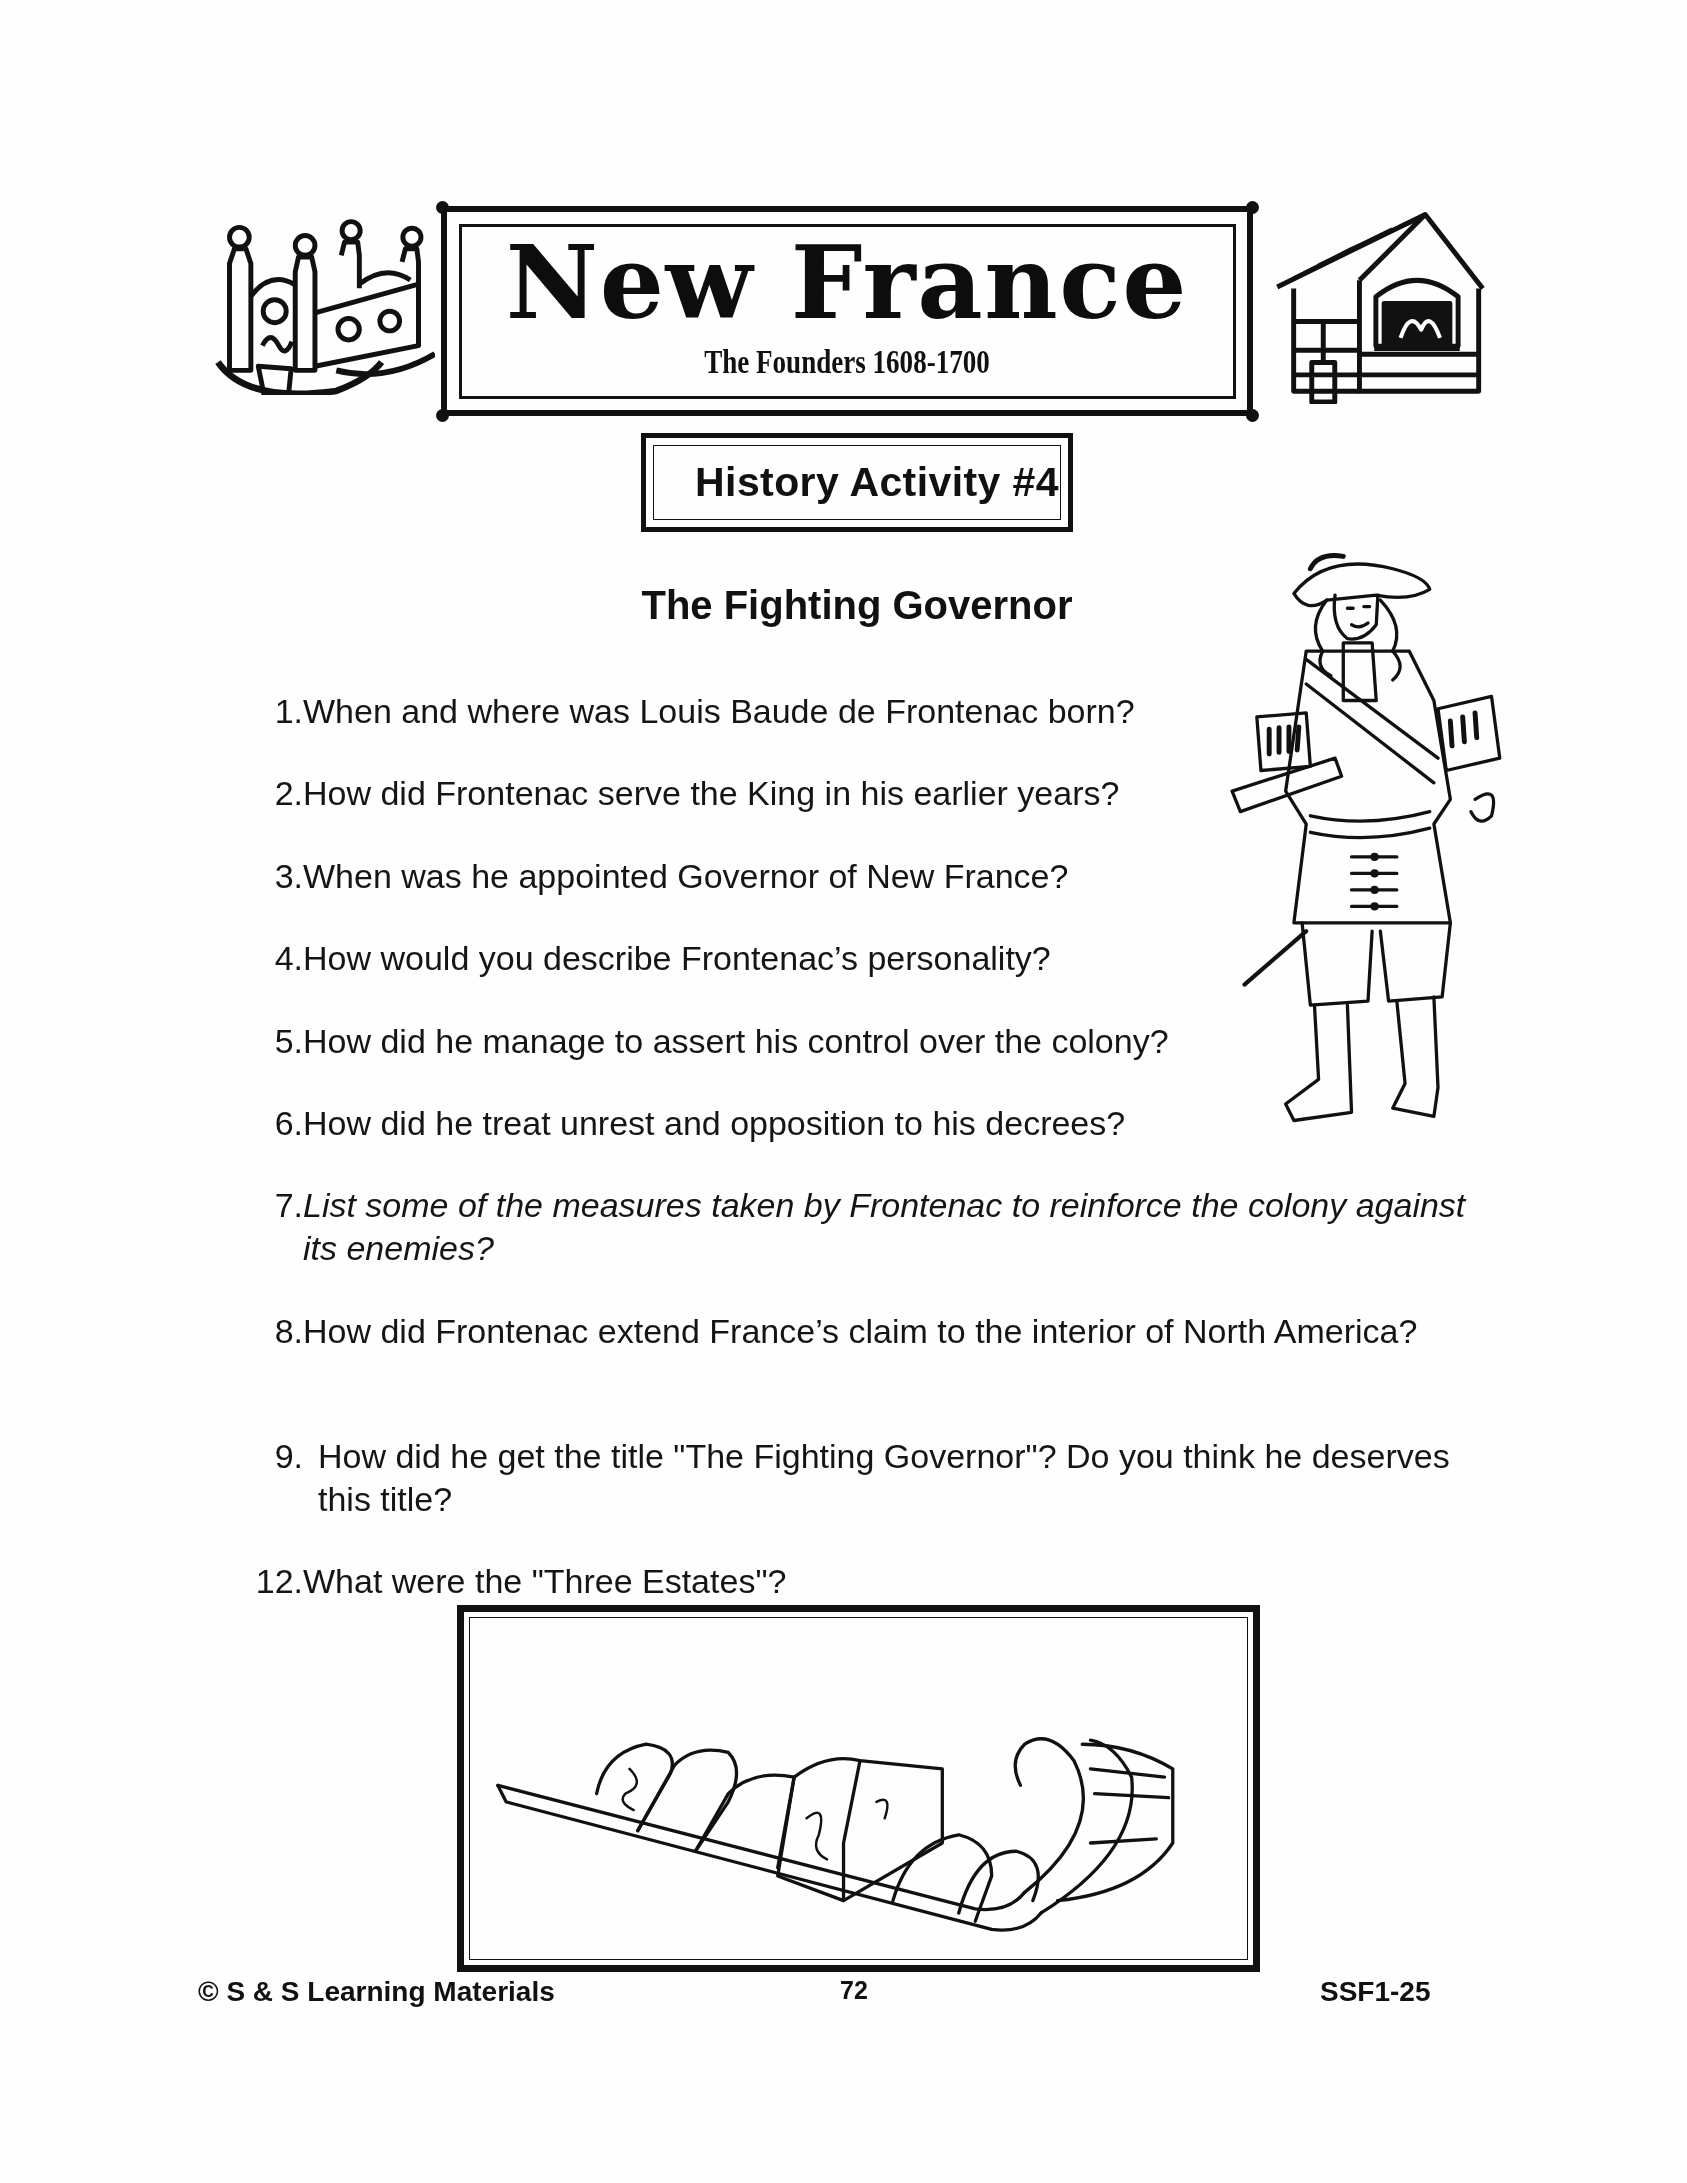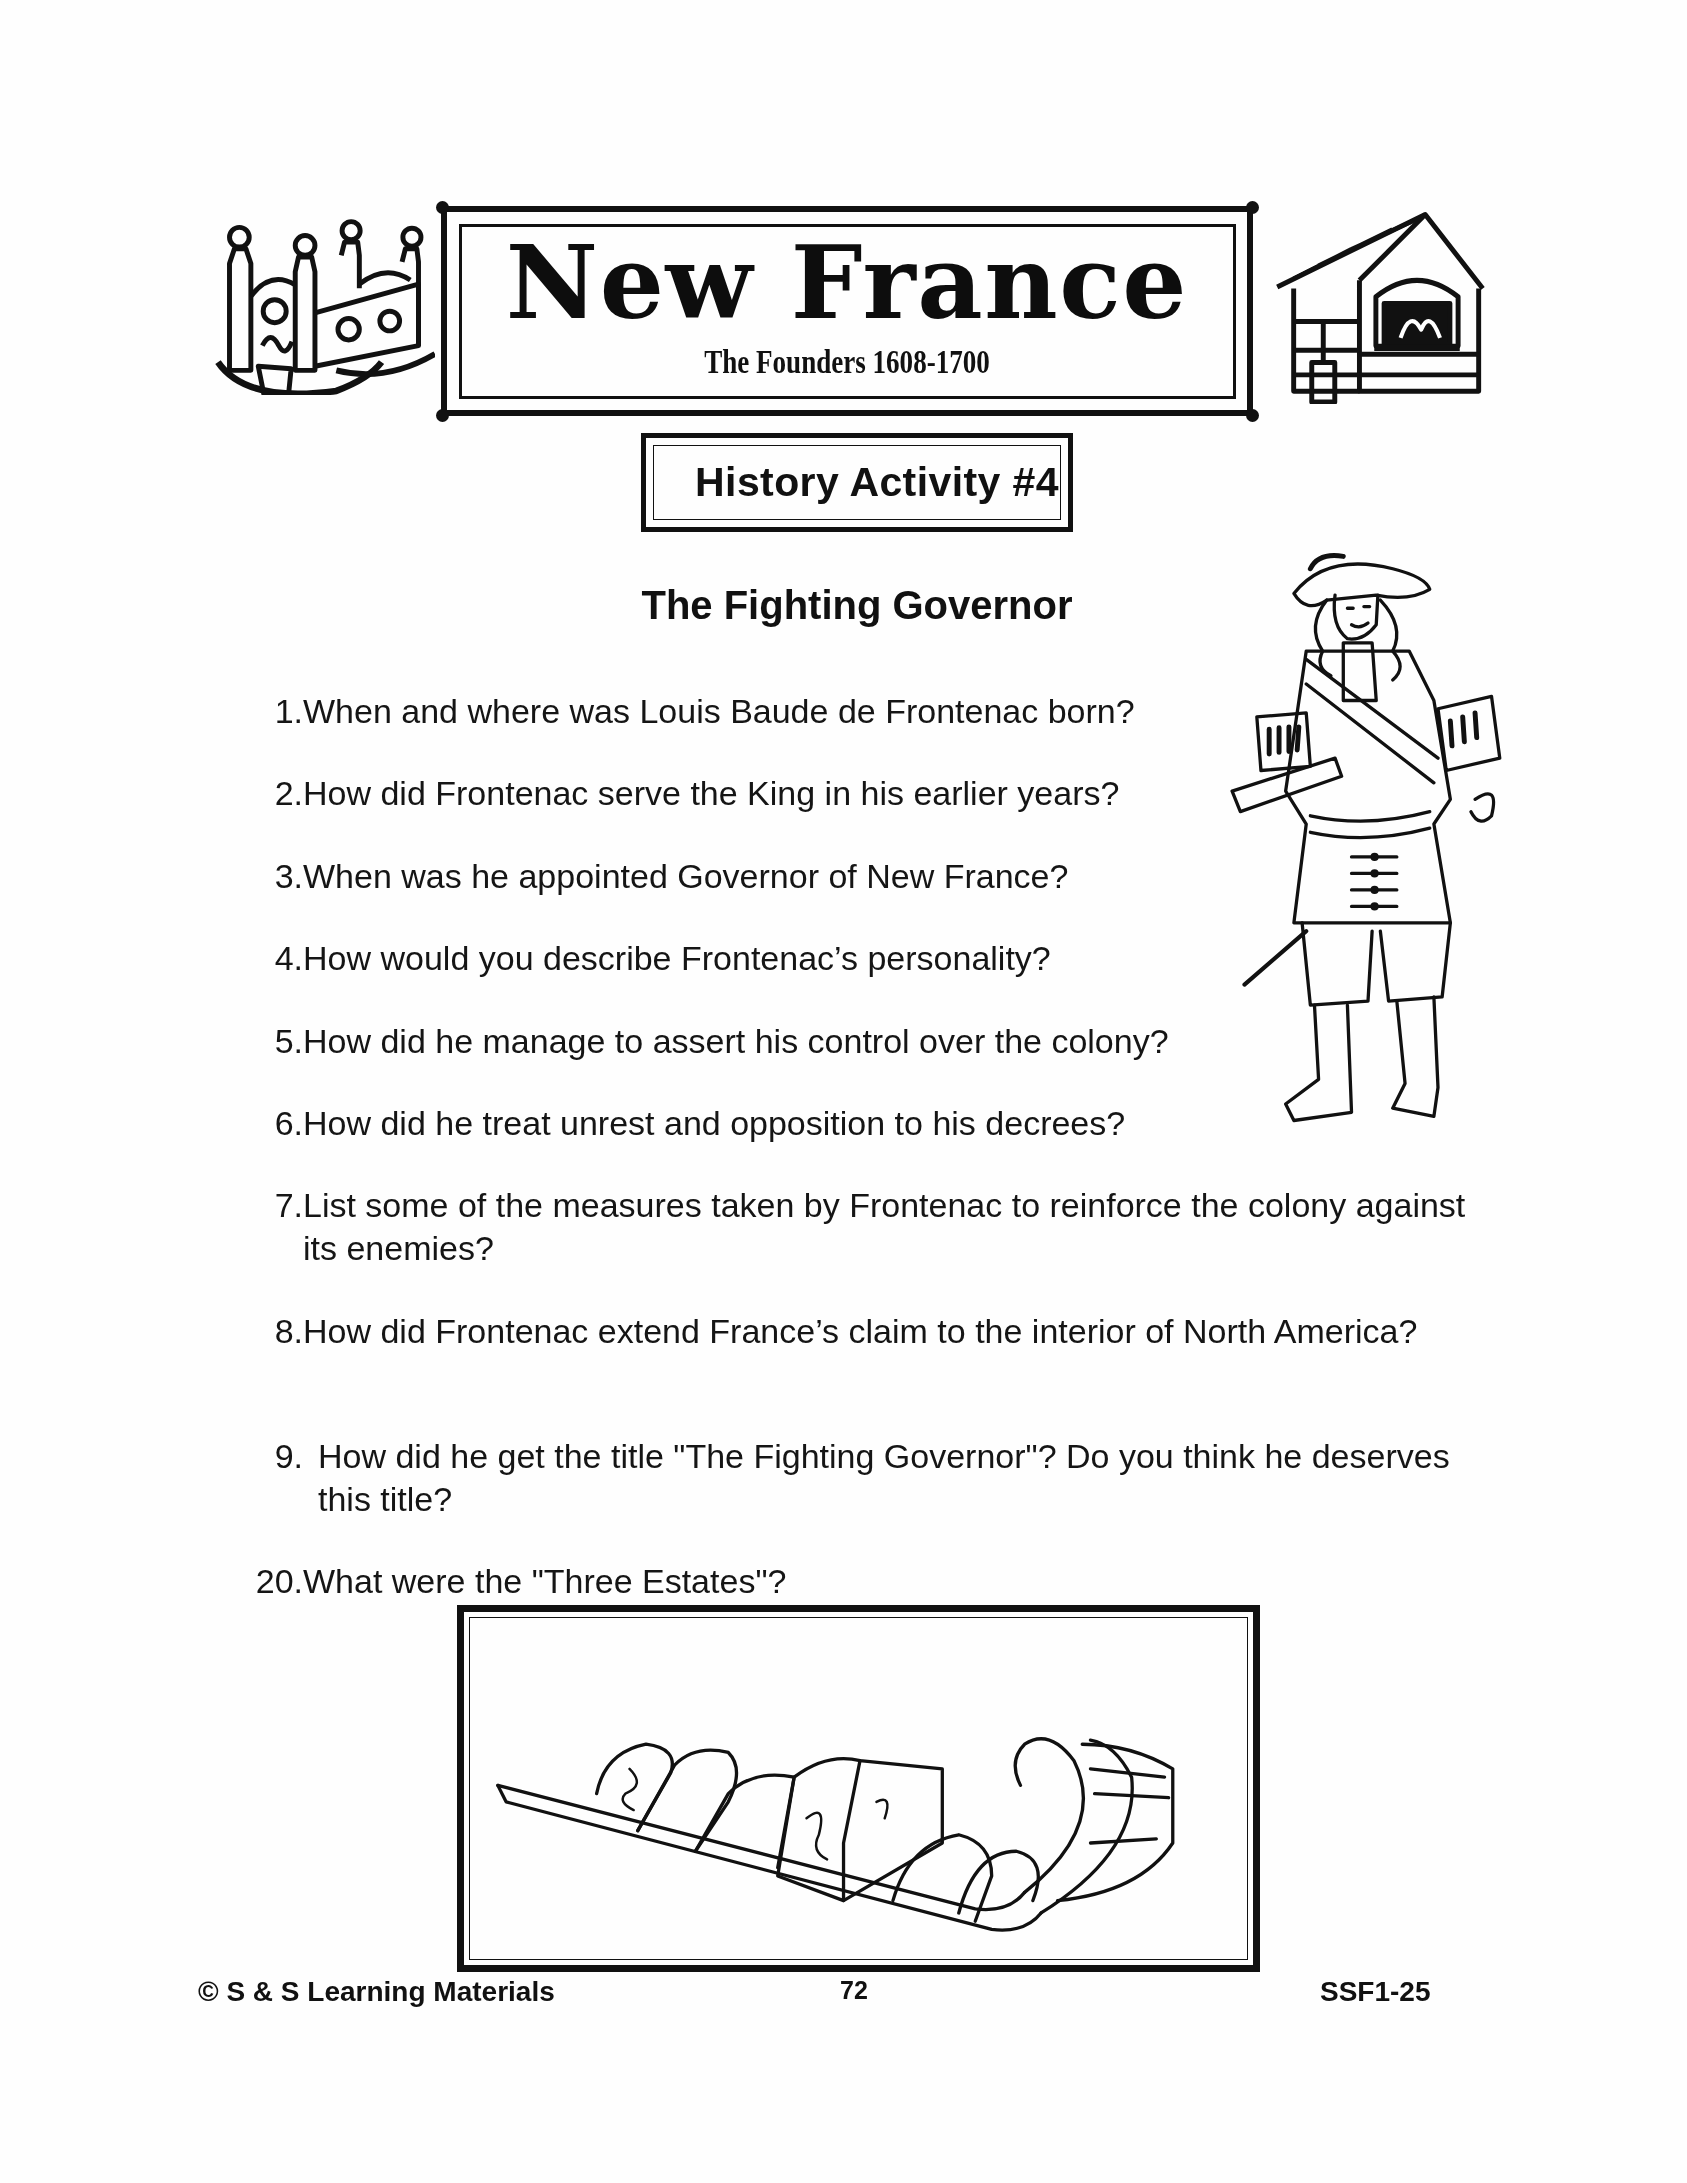--- a/index.html
+++ b/index.html
@@ -209,32 +209,32 @@
   <div class="q" style="top:330px;">
     <span class="num">5.</span>
     <span class="text">How did he manage to assert his control over the colony?</span>
   </div>
   <div class="q" style="top:412px;">
     <span class="num">6.</span>
     <span class="text">How did he treat unrest and opposition to his decrees?</span>
   </div>
   <div class="q" style="top:494px;">
     <span class="num">7.</span>
-    <span class="text wrap" style="width:1178px;">List some of the measures taken by Frontenac to reinforce the colony against its enemies?</span>
+    <span class="text wrap" style="width:1178px;font-style:italic;">List some of the measures taken by Frontenac to reinforce the colony against its enemies?</span>
   </div>
   <div class="q" style="top:620px;">
     <span class="num">8.</span>
     <span class="text wrap" style="width:1120px;">How did Frontenac extend France’s claim to the interior of North America?</span>
   </div>
   <div class="q" style="top:745px;">
     <span class="num">9.</span>
     <span class="text wrap" style="width:1137px;margin-left:15px;">How did he get the title "The Fighting Governor"?  Do you think he deserves this title?</span>
   </div>
   <div class="q" style="top:870px;">
-    <span class="num">20.</span>
+    <span class="num">12.</span>
     <span class="text">What were the "Three Estates"?</span>
   </div>
 </div>
 
 <div class="abs sled-box">
   <div class="sled-inner"></div>
   <svg class="abs" style="left:16.5px; top:16.5px;" width="758" height="321" viewBox="0 0 920 390" fill="none" stroke="#111" stroke-width="4" stroke-linejoin="round" stroke-linecap="round">
 
     <path d="M20 190 L30 210 L620 365 Q660 370 680 345"></path>
     <path d="M20 190 L600 340 Q640 345 660 320"></path>

